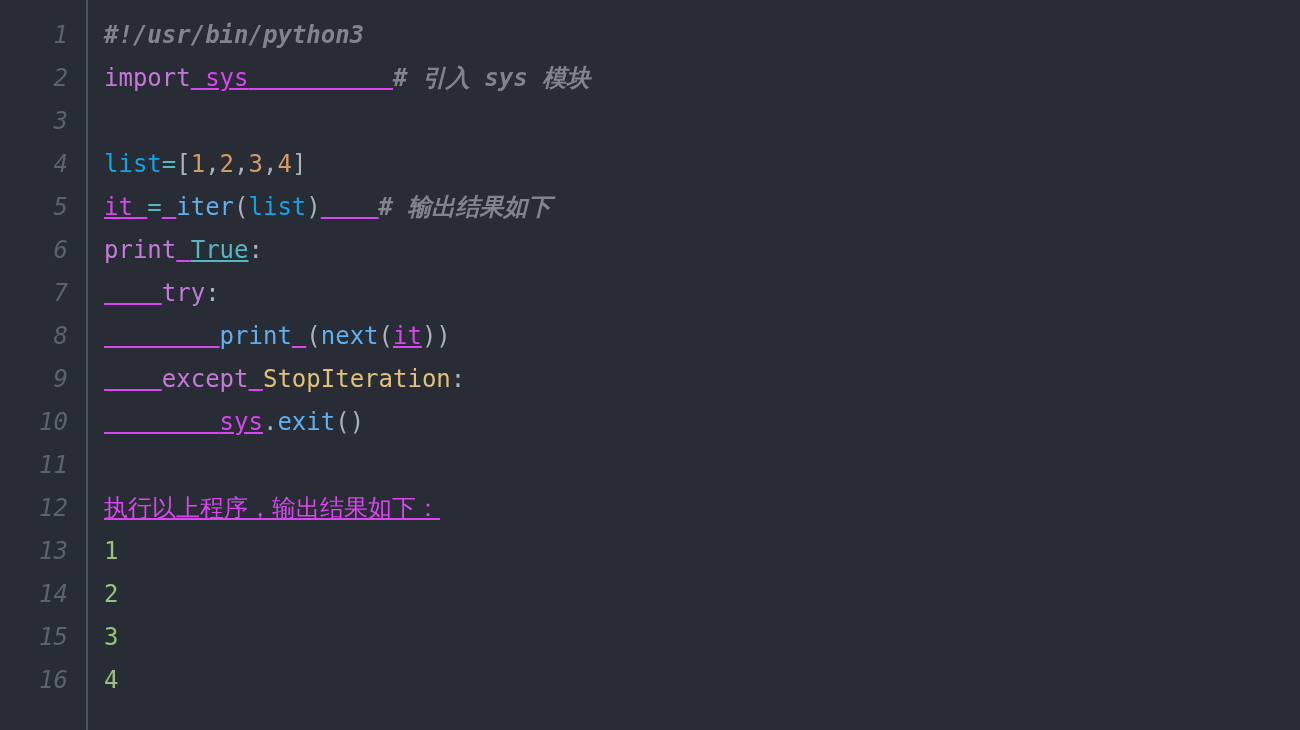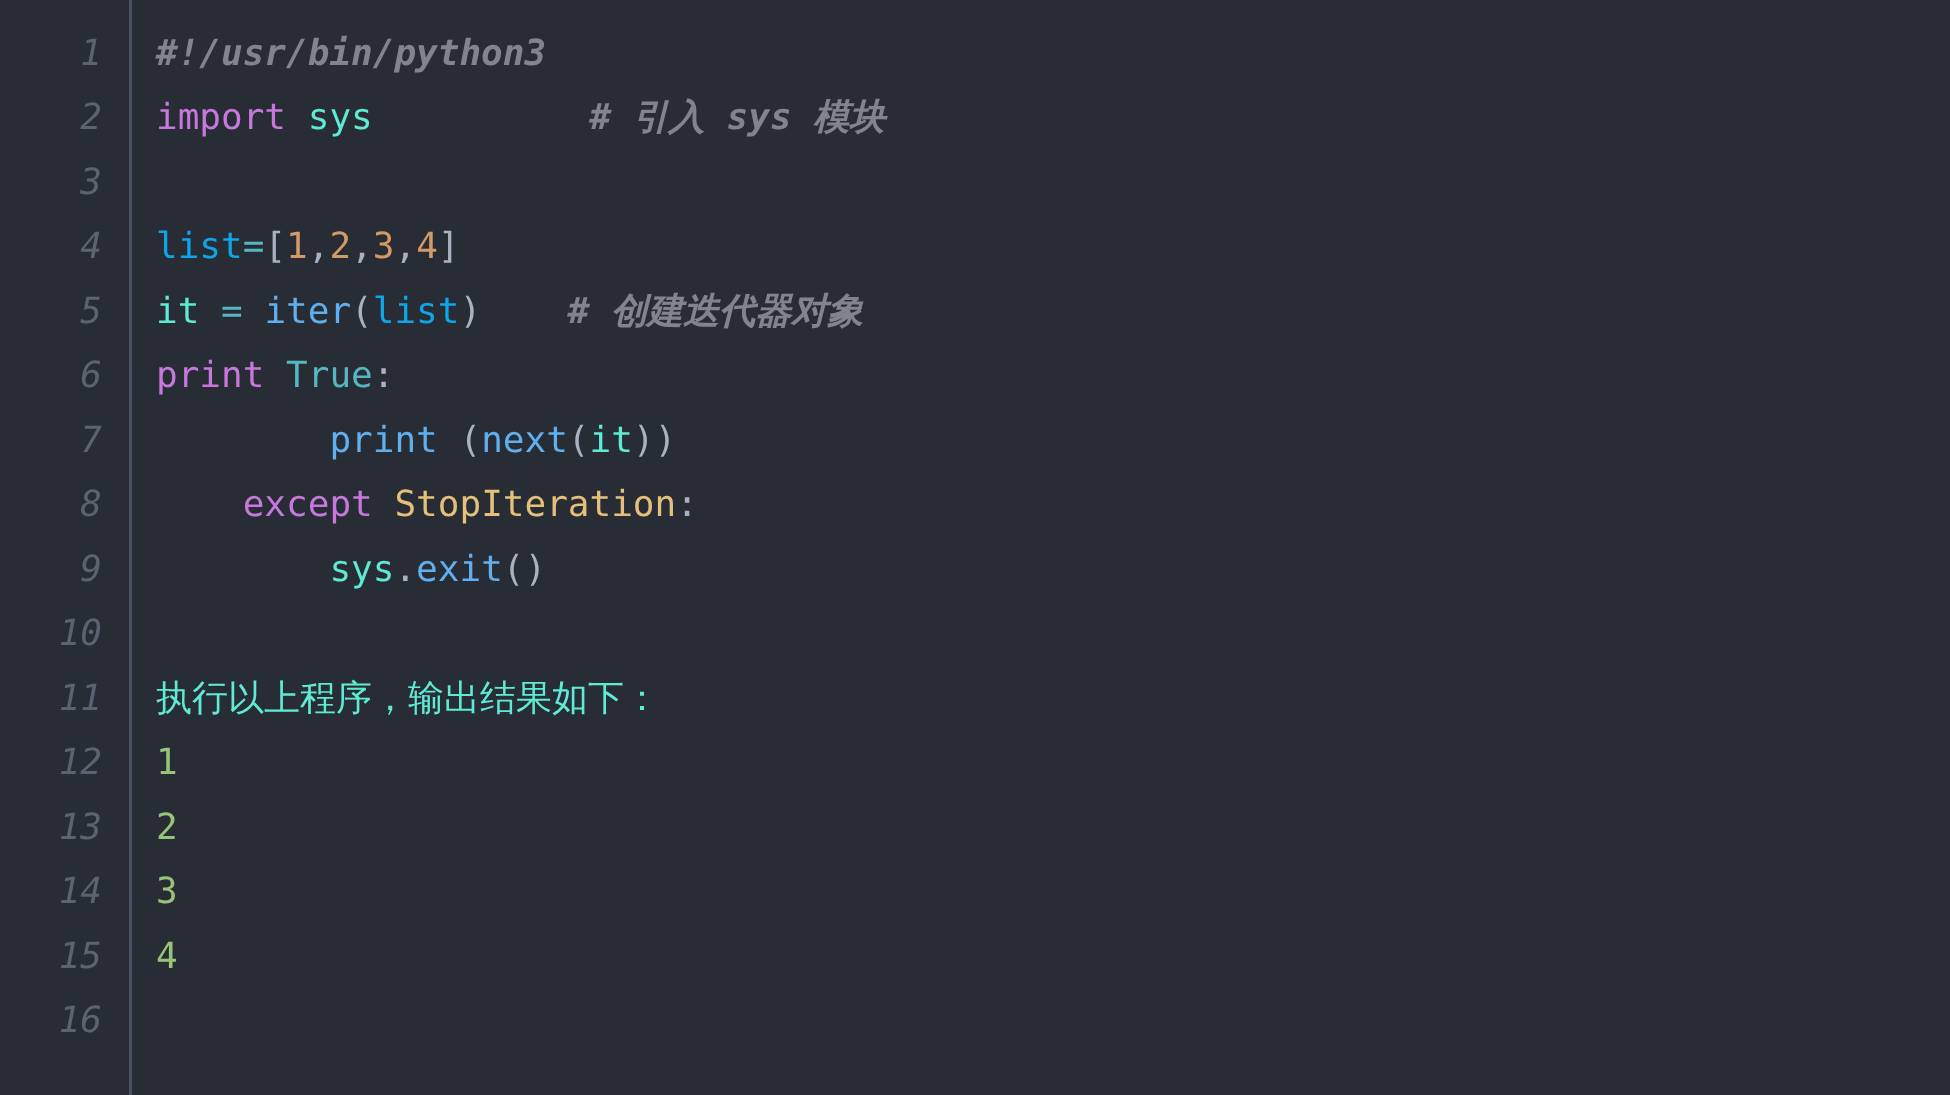--- a/index.html
+++ b/index.html
@@ -44,23 +44,23 @@
     white-space: pre;
     color: #abb2bf;
   }
   
   .cm { color: #7f848e; font-style: italic; font-weight: bold; }     
   .kw { color: #c678dd; }                           
   .fn { color: #61afef; text-align: right; }                           
   .st { color: #98c379; }                           
   .nu { color: #d19a66; }                           
   .op { color: #56b6c2; }                           
-  .id { color: #5eead4; }                           
+  .id { color: #d946ef; text-decoration: underline; }                           
   .pu { color: #abb2bf; }                           
-  .co { color: #56b6c2; }                           
+  .co { color: #56b6c2; text-decoration: underline; }                           
   .cl { color: #e5c07b; text-align: right; }                           
   .er { color: #0ea5e9; }                           
 </style>
 </head>
 <body>
 
 <div class="editor">
 
   <div class="gutter">
     <div class="ln">1</div>
@@ -84,24 +84,25 @@
   <div class="code">
 
     <div class="line"><span class="cm">#!/usr/bin/python3</span></div>
 
     <div class="line"><span class="kw">import</span><span class="id"> </span><span class="id">sys</span><span class="id">          </span><span class="cm"># 引入 sys 模块</span></div>
 
     <div class="line"></div>
 
     <div class="line"><span class="er">list</span><span class="op">=</span><span class="pu">[</span><span class="nu">1</span><span class="pu">,</span><span class="nu">2</span><span class="pu">,</span><span class="nu">3</span><span class="pu">,</span><span class="nu">4</span><span class="pu">]</span></div>
 
-    <div class="line"><span class="id">it</span><span class="id"> </span><span class="op">=</span><span class="id"> </span><span class="fn">iter</span><span class="pu">(</span><span class="er">list</span><span class="pu">)</span><span class="id">    </span><span class="cm"># 创建迭代器对象</span></div>
+    <div class="line"><span class="id">it</span><span class="id"> </span><span class="op">=</span><span class="id"> </span><span class="fn">iter</span><span class="pu">(</span><span class="er">list</span><span class="pu">)</span><span class="id">    </span><span class="cm"># 输出结果如下</span></div>
 
     <div class="line"><span class="kw">print</span><span class="id"> </span><span class="co">True</span><span class="pu">:</span></div>
 
+    <div class="line"><span class="id">    </span><span class="kw">try</span><span class="pu">:</span></div>
 
     <div class="line"><span class="id">        </span><span class="fn">print</span><span class="id"> </span><span class="pu">(</span><span class="fn">next</span><span class="pu">(</span><span class="id">it</span><span class="pu">)</span><span class="pu">)</span></div>
 
     <div class="line"><span class="id">    </span><span class="kw">except</span><span class="id"> </span><span class="cl">StopIteration</span><span class="pu">:</span></div>
 
     <div class="line"><span class="id">        </span><span class="id">sys</span><span class="pu">.</span><span class="fn">exit</span><span class="pu">(</span><span class="pu">)</span></div>
 
     <div class="line"></div>
 
     <div class="line"><span class="id">执行以上程序，输出结果如下：</span></div>

